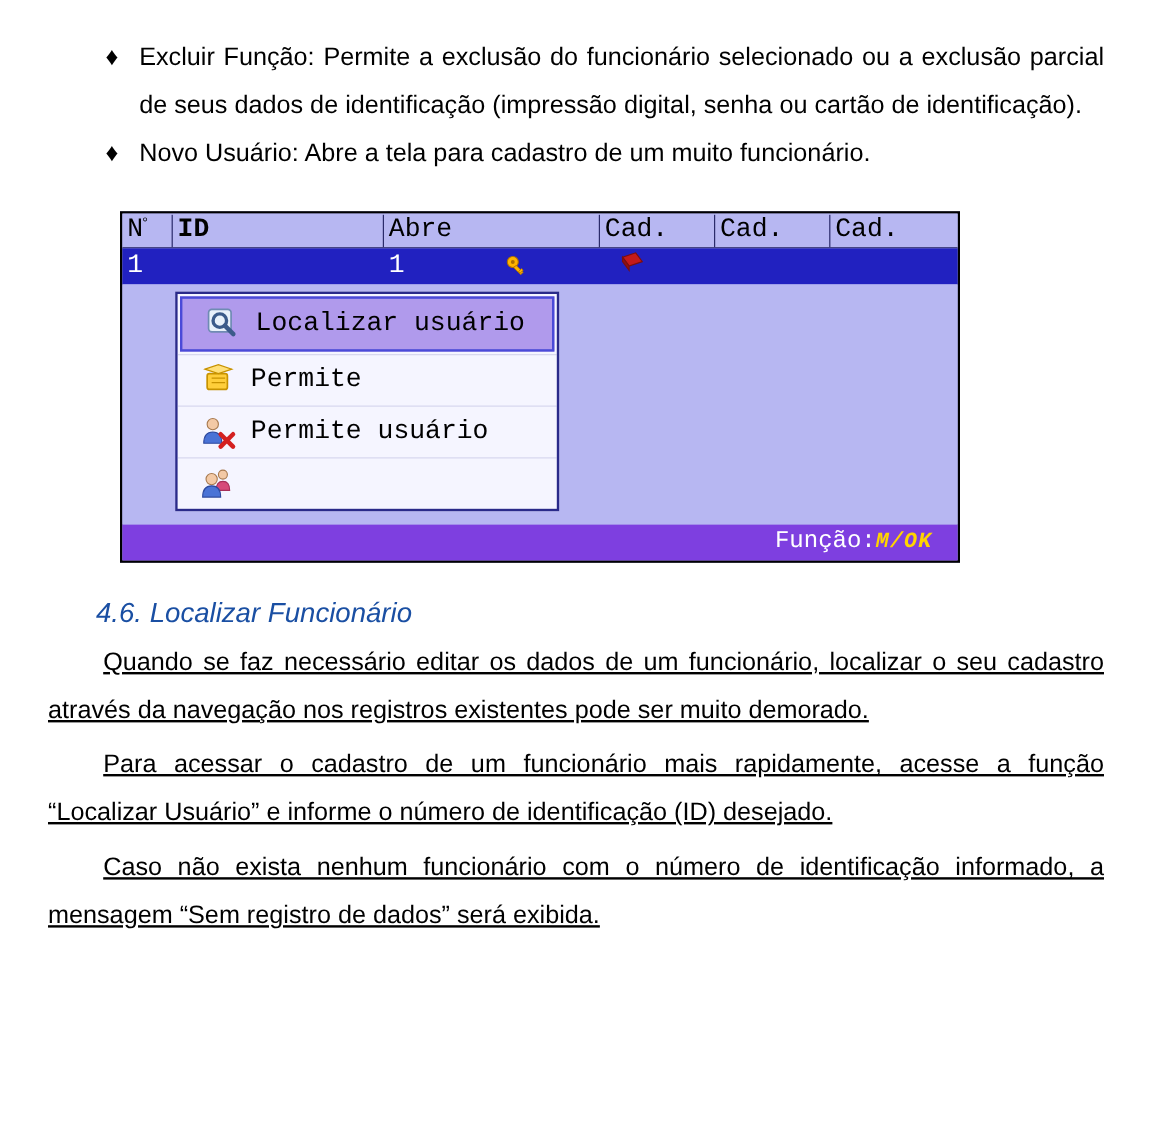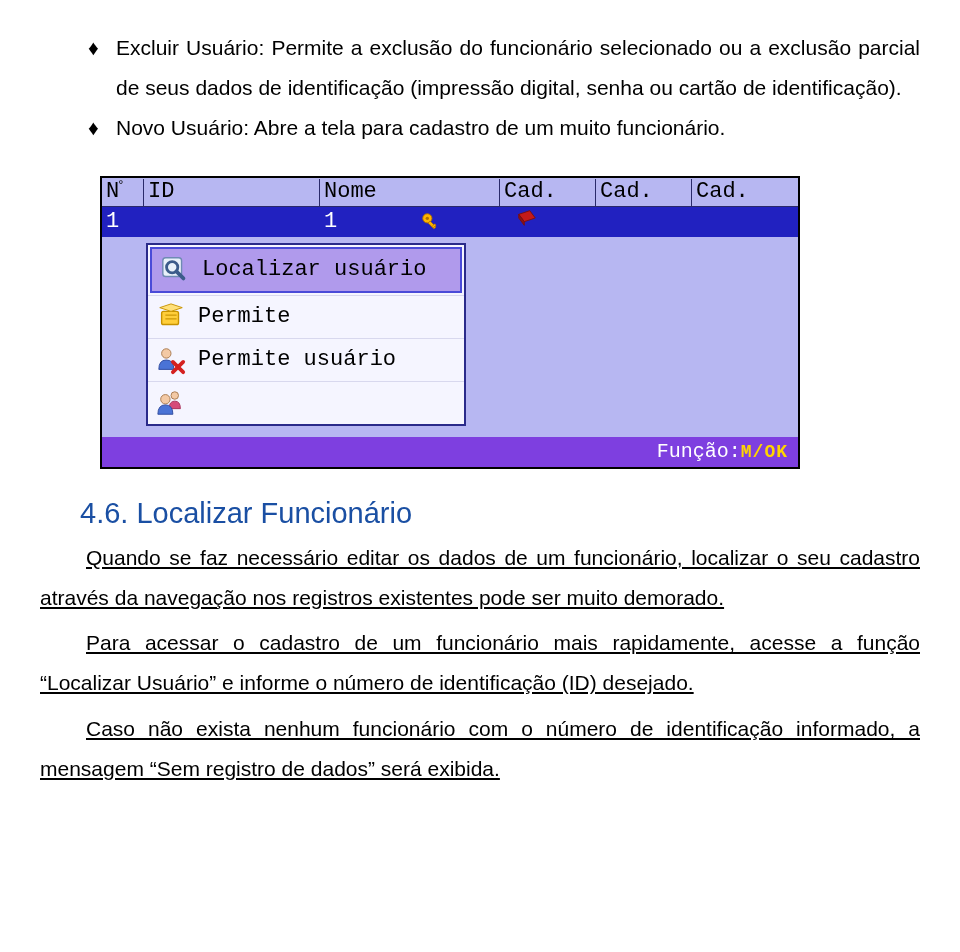--- a/index.html
+++ b/index.html
@@ -47,21 +47,21 @@
     align-items: flex-end;
   }
   .hdr-cell {
     border-right: 1px solid #2a2a6a;
     padding: 0 4px 2px 4px;
     box-sizing: border-box;
     white-space: nowrap;
     overflow: hidden;
   }
   .c-n  { width: 42px; }
-  .c-id { width: 176px; }
+  .c-id { width: 176px; font-weight: bold; }
   .c-nm { width: 180px; }
   .c-c1 { width: 96px; }
   .c-c2 { width: 96px; }
   .c-c3 { width: 96px; border-right: none; flex:1; }
   .nsup { position: relative; }
   .nsup .deg {
     font-size: 12px;
     position: relative;
     top: -8px;
     left: -2px;
@@ -91,21 +91,21 @@
     left: 44px;
     top: 6px;
     width: 316px;
     border: 2px solid #2a2a8a;
     background: #f5f5ff;
   }
   .popup-item {
     display: flex;
     align-items: center;
     height: 42px;
-    padding: 0 6px;
+    padding: 0 17px;
     gap: 10px;
     border-top: 1px solid rgba(150,150,200,0.3);
   }
   .popup-item:first-child { border-top: none; }
   .popup-item.sel {
     background: #b09aec;
     color: #000;
     border: 2px solid #4a4ad8;
     margin: 2px;
   }
@@ -122,68 +122,69 @@
     font-size: 22px;
   }
 
   .footer-bar {
     background: #7e3fe0;
     color: #fff;
     height: 30px;
     display: flex;
     align-items: center;
     justify-content: flex-end;
-    padding-right: 10px;
+    padding-right: 21px;
     font-family: "Courier New", monospace;
     font-size: 20px;
   }
-  .footer-bar .mok { color: #ffd400; font-weight: bold; letter-spacing: 1px; font-size:18px;}
+  .footer-bar .mok { color: #ffd400; font-weight: bold; letter-spacing: 1px; font-size:18px;font-style:italic;}
 
   .section-heading {
     color: #1a4fa3;
-    font-size: 29px;
+    font-style: italic;
+    font-size: 23px;
     margin: 24px 0 8px 50px;
   }
   .body-para {
     text-align: justify;
     line-height: 1.9;
     margin: 6px 10px 6px 10px;
   }
   .indent-first {
     text-indent: 46px;
     text-decoration: underline;
   }
 </style>
 </head>
 <body>
 
 <div class="bullet-block">
   <div class="bullet-row">
     <div class="bullet-mark">♦</div>
     <div class="bullet-text">
-      <span>Excluir Usuário:</span><span> Permite a exclusão do funcionário selecionado ou a exclusão parcial de seus dados de identificação (impressão digital, senha ou cartão de identificação).</span>
+      <span>Excluir Função:</span><span> Permite a exclusão do funcionário selecionado ou a exclusão parcial de seus dados de identificação (impressão digital, senha ou cartão de identificação).</span>
     </div>
   </div>
   <div class="bullet-row">
     <div class="bullet-mark">♦</div>
     <div class="bullet-text">
       <span>Novo Usuário:</span><span> Abre a tela para cadastro de um muito funcionário.</span>
     </div>
   </div>
 </div>
 
 <div class="screenshot-wrap">
   <div class="device-screen">
 
     <div class="hdr-row">
       <div class="hdr-cell c-n nsup">
         <span>N</span><span class="deg">°</span>
       </div>
       <div class="hdr-cell c-id">ID</div>
-      <div class="hdr-cell c-nm">Nome</div>
+      <div class="hdr-cell c-nm">Abre</div>
       <div class="hdr-cell c-c1">Cad.</div>
       <div class="hdr-cell c-c2">Cad.</div>
       <div class="hdr-cell c-c3">Cad.</div>
     </div>
 
     <div class="data-row">
       <div class="data-cell c-n">1</div>
       <div class="data-cell c-id"></div>
       <div class="data-cell c-c1">1</div>
       <div class="data-cell c-c2 key-icon">

